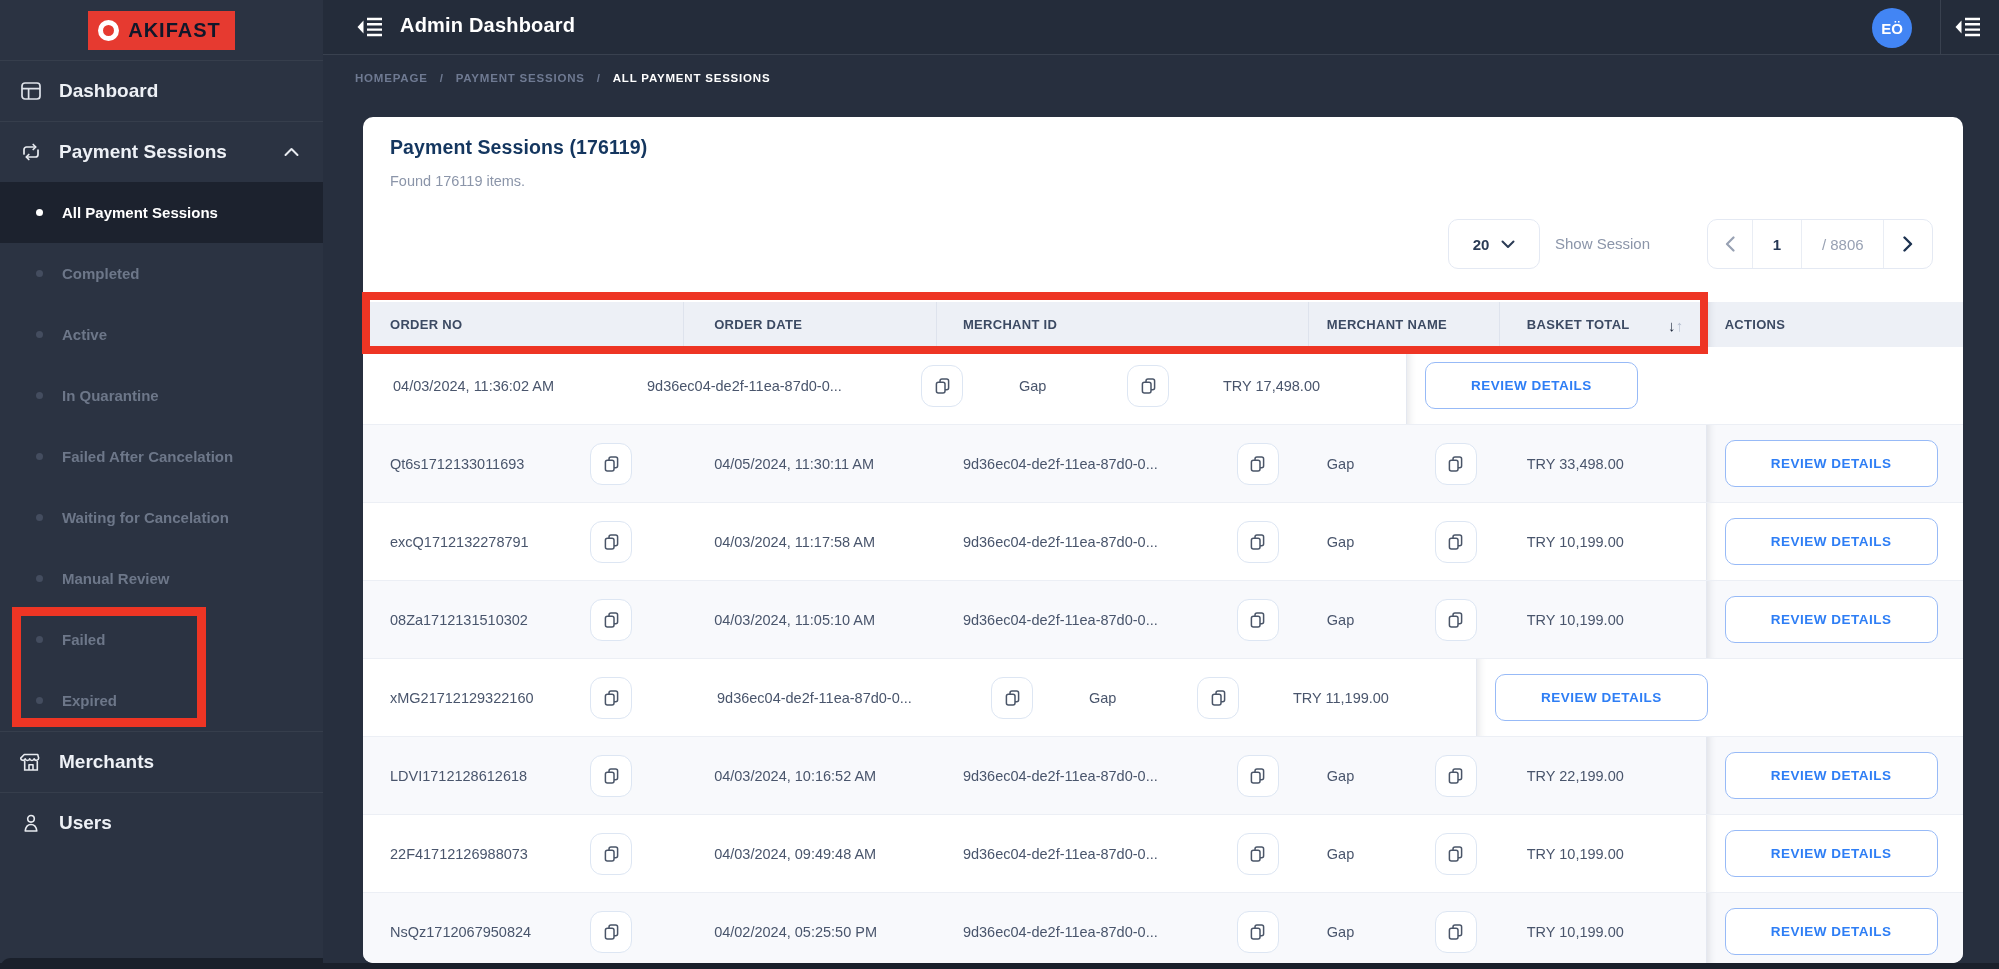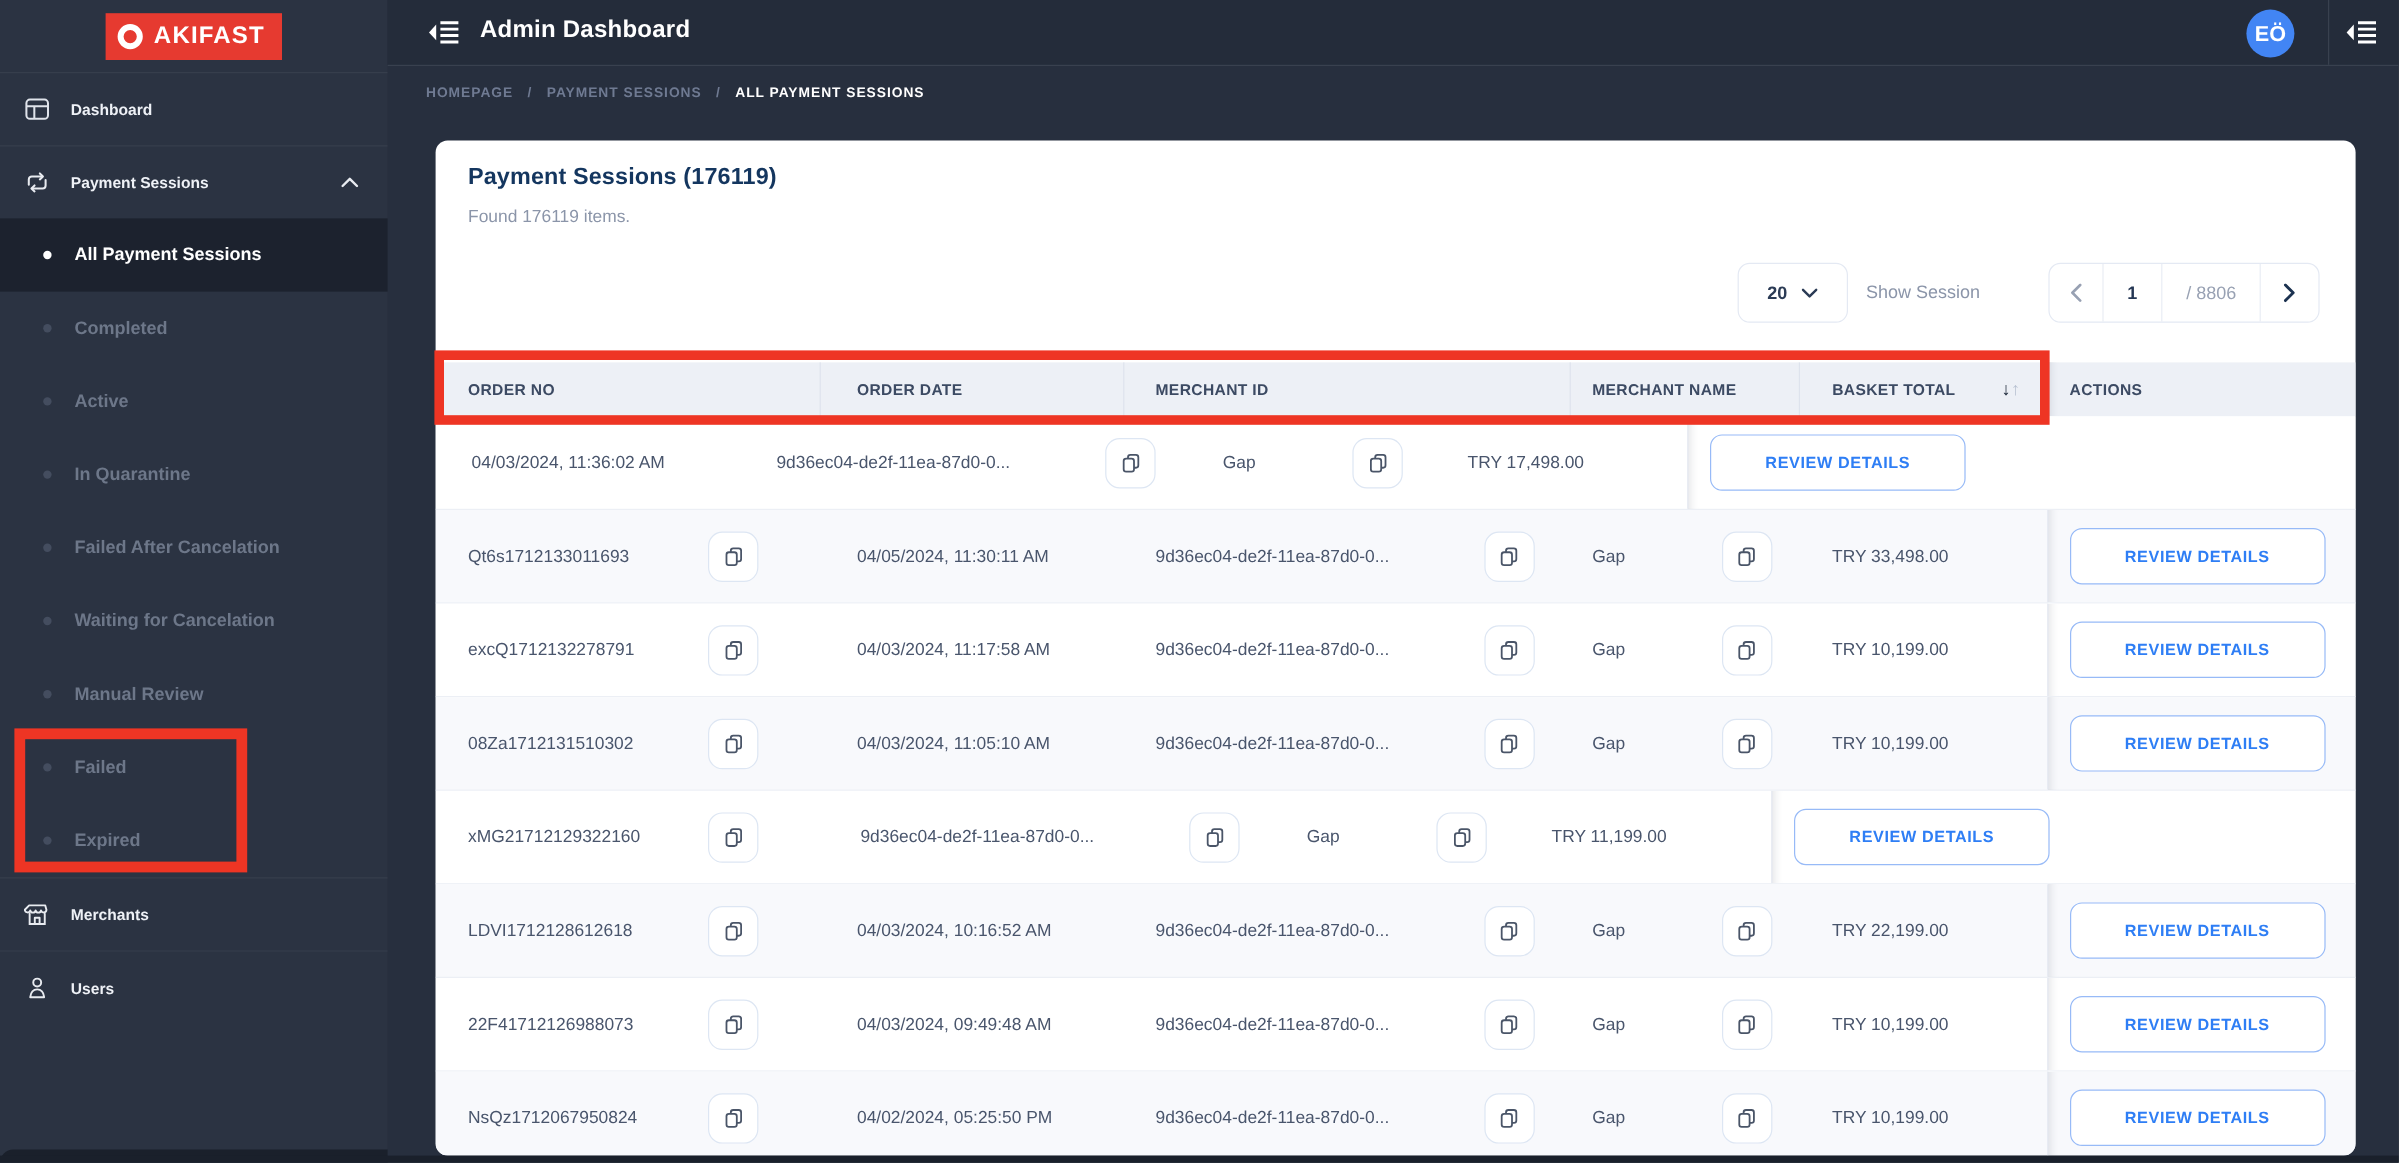--- a/index.html
+++ b/index.html
@@ -4,38 +4,38 @@
 <style>
   * { margin:0; padding:0; box-sizing:border-box; }
   body { background:#10141c; font-family:"Liberation Sans", sans-serif; }
   .app { position:relative; width:1999px; height:969px; background:#272f3e; overflow:hidden; }
 
   
   .sidebar { position:absolute; left:0; top:0; width:323px; height:969px; background:#2b3342; }
   .logo-bar { height:60px; display:flex; align-items:center; justify-content:center; }
   .logo { display:flex; align-items:center; gap:9px; background:#e63a30; padding:8px 14px 8px 10px; height:39px; }
   .logo-donut { width:21px; height:21px; border:5.5px solid #ffffff; border-radius:50%; }
-  .logo-text { color:#ffffff; font-size:20px; font-weight:800; letter-spacing:1px; }
+  .logo-text { color:#0f172a; font-size:20px; font-weight:800; letter-spacing:1px; }
   .nav-main { height:61px; display:flex; align-items:center; padding:0 20px; border-top:1px solid rgba(255,255,255,0.055); cursor:pointer; position:relative; }
   .nav-main .nav-icon { width:22px; height:22px; margin-right:17px; flex:0 0 auto; }
-  .nav-main .nav-label { color:#eef1f6; font-size:13px; font-weight:700; }
+  .nav-main .nav-label { color:#eef1f6; font-size:19px; font-weight:700; }
   .nav-main .chev { position:absolute; right:24px; top:50%; transform:translateY(-50%); }
   .nav-sub { height:61px; display:flex; align-items:center; padding-left:36px; cursor:pointer; }
   .nav-sub .bullet { width:7px; height:7px; border-radius:50%; background:#444d5f; margin-right:19px; flex:0 0 auto; }
   .nav-sub .nav-label { color:#6d7789; font-size:15px; font-weight:700; }
   .nav-sub.active { background:#1c222e; }
   .nav-sub.active .bullet { background:#ffffff; }
   .nav-sub.active .nav-label { color:#ffffff; }
 
   
   .topbar { position:absolute; left:323px; top:0; width:1676px; height:55px; background:#242c3a; border-bottom:1px solid #39414f; }
   .collapse-btn { position:absolute; top:14px; width:30px; height:26px; cursor:pointer; }
   .collapse-left { left:32px; }
   .topbar-title { position:absolute; left:77px; top:14px; color:#ffffff; font-size:20px; font-weight:700; letter-spacing:.2px; }
-  .avatar { position:absolute; left:1549px; top:8px; width:40px; height:40px; border-radius:50%; background:#4285f4; color:#fff; font-size:18px; font-weight:700; display:flex; align-items:center; justify-content:center; cursor:pointer; }
+  .avatar { position:absolute; left:1549px; top:8px; width:40px; height:40px; border-radius:50%; background:#4285f4; color:#fff; font-size:15px; font-weight:700; display:flex; align-items:center; justify-content:center; cursor:pointer; }
   .topbar-divider { position:absolute; left:1617px; top:0; width:1px; height:54px; background:#39414f; }
   .collapse-right { left:1630px; }
 
   
   .breadcrumb { position:absolute; left:355px; top:72px; display:flex; gap:12px; font-size:11.5px; font-weight:700; letter-spacing:.8px; }
   .breadcrumb .crumb { color:#6f7a92; cursor:pointer; }
   .breadcrumb .crumb.current { color:#ffffff; cursor:default; }
   .breadcrumb .sep { color:#6f7a92; }
 
   

